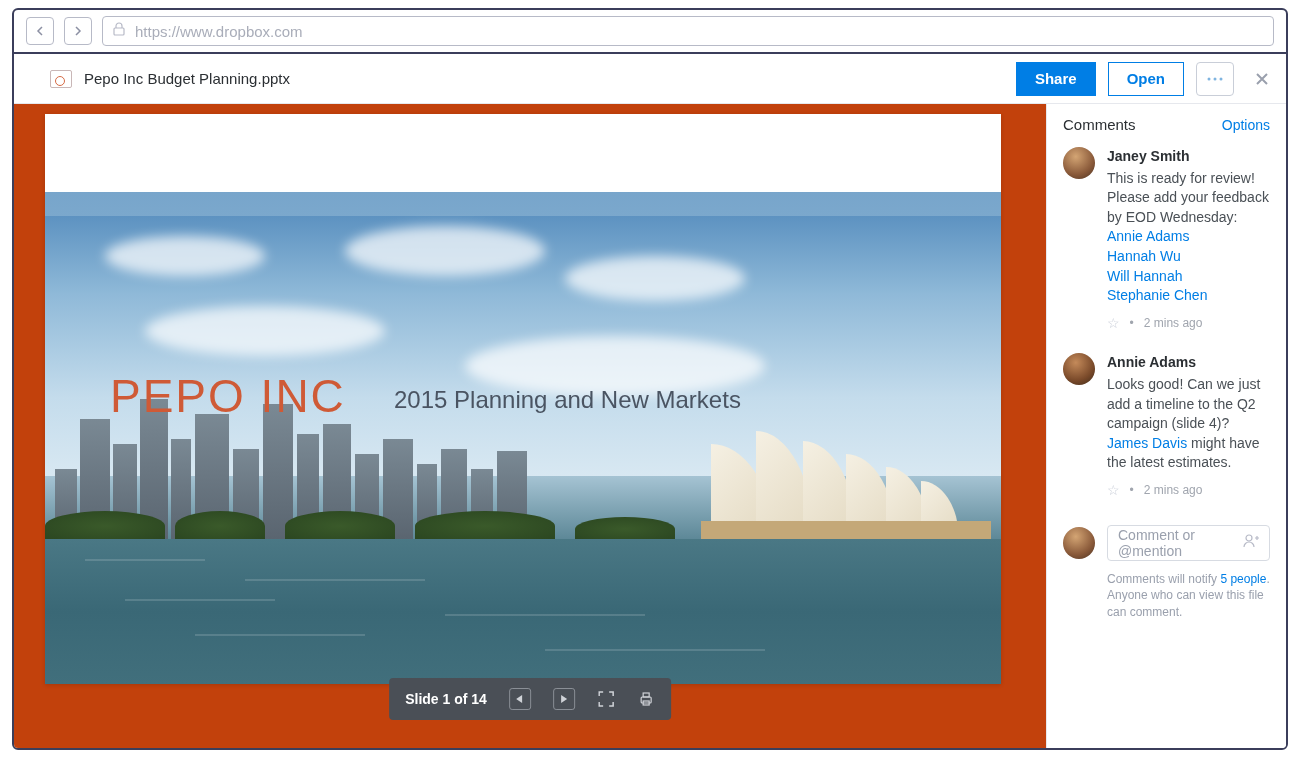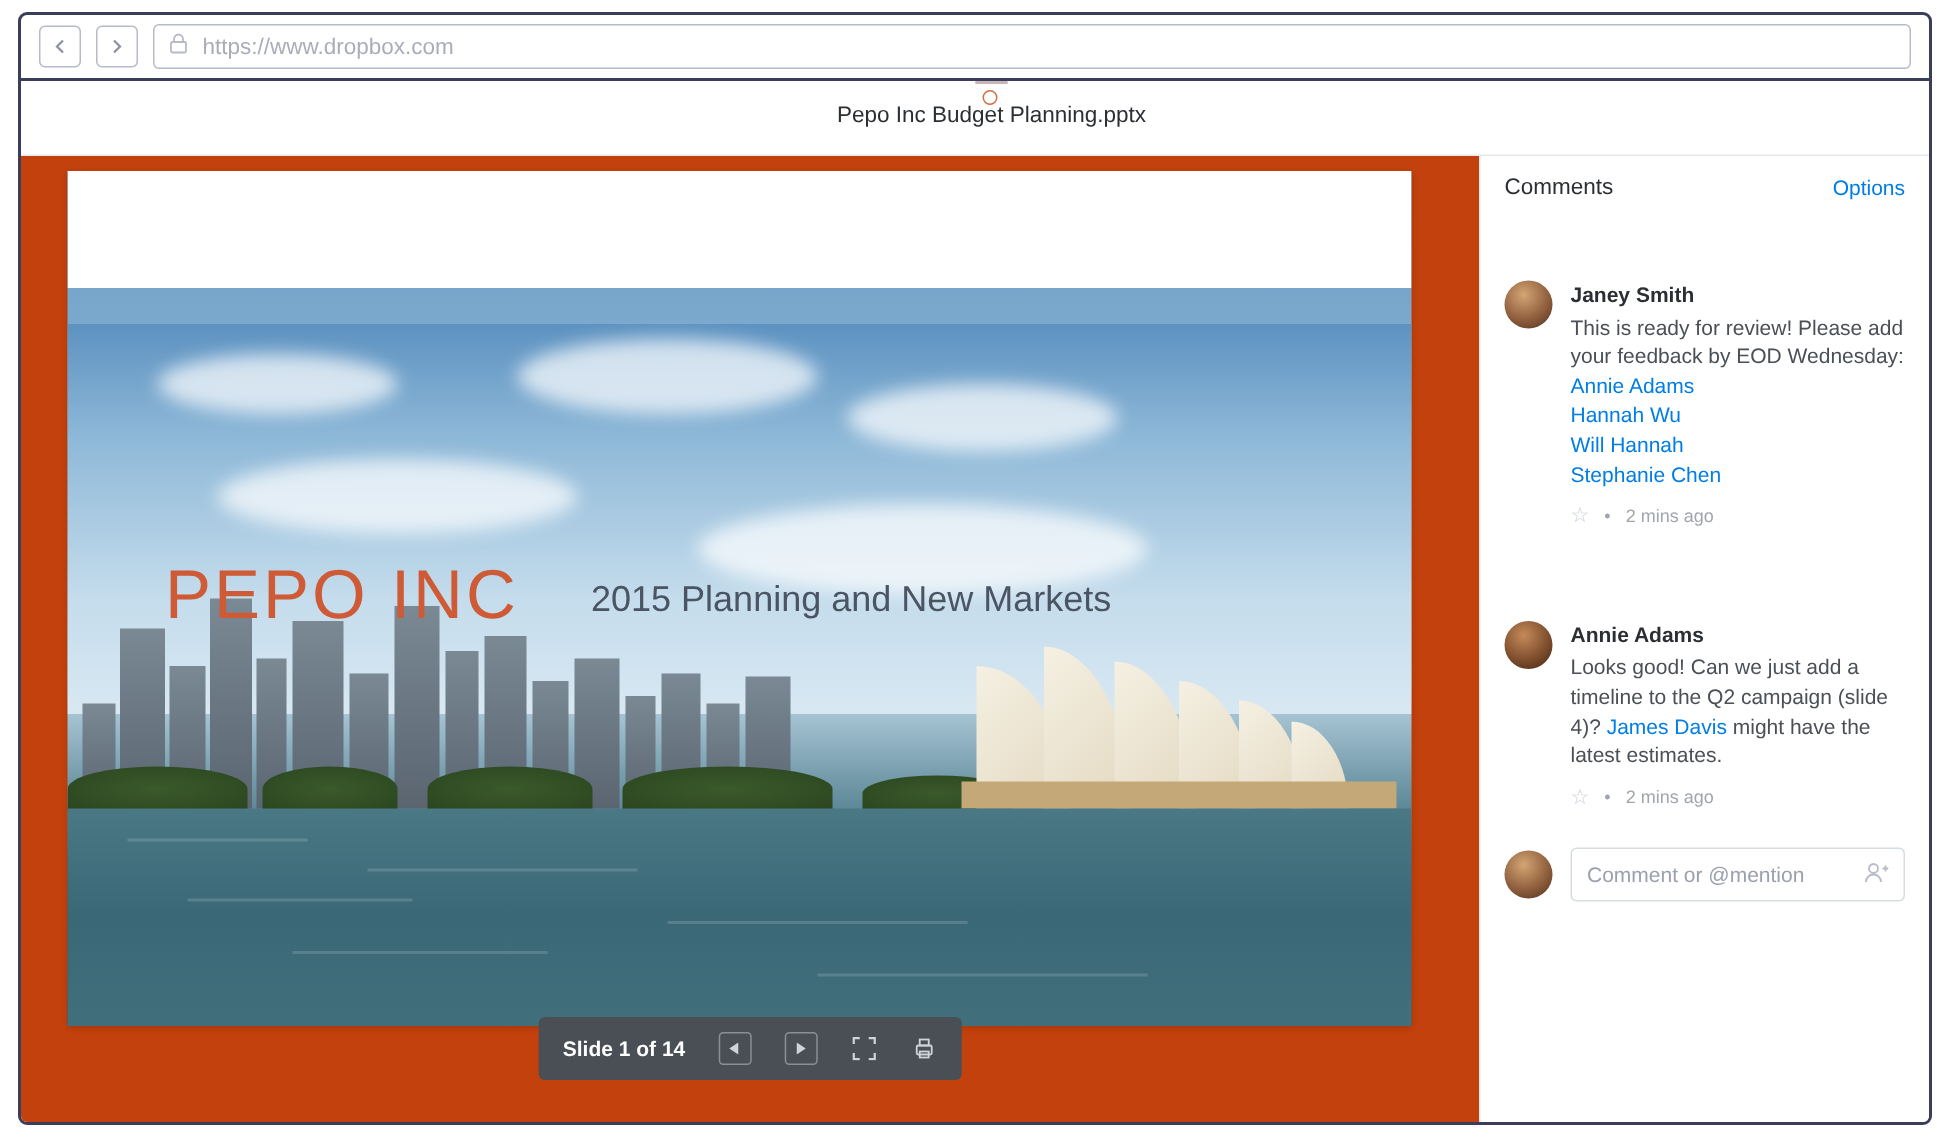--- a/index.html
+++ b/index.html
@@ -49,21 +49,20 @@
 .lock-icon { color: #b7bac7; }
 .addr-text { font-size: 15px; color: #a9adb9; }
 
 .app-header {
   height: 50px;
   display: flex;
   align-items: center;
   padding: 0 14px 0 36px;
   border-bottom: 1px solid #e6e8ed;
   gap: 12px;
-  flex-direction: column;
 }
 .file-icon {
   width: 22px; height: 18px;
   border: 1px solid #c9b7b7;
   border-radius: 2px;
   position: relative;
   background: #fff;
 }
 .file-icon::after {
   content: "";
@@ -215,41 +214,40 @@
   width: 22px; height: 22px;
   border: 1px solid #8a8f96;
   border-radius: 3px;
   display: flex; align-items: center; justify-content: center;
   font-size: 10px;
   color: #d0d3d8;
 }
 .ctrl-ic { width: 18px; height: 18px; display: flex; align-items: center; justify-content: center; }
 
 .comments-pane {
-  width: 300px;
+  width: 240px;
   border-left: 1px solid #e6e8ed;
   background: #fff;
   display: flex;
   flex-direction: column;
   padding: 12px 16px;
 }
 .comments-hdr {
   display: flex;
   justify-content: space-between;
   align-items: center;
   font-size: 15px;
   color: #2b2f33;
   padding-bottom: 14px;
 }
 .options-link { color: #007ee5; font-size: 14px; }
 .comment {
   display: flex;
   gap: 12px;
   margin-bottom: 20px;
-  margin-top: 40px;
 }
 .avatar {
   width: 32px; height: 32px;
   border-radius: 50%;
   flex-shrink: 0;
 }
 .av1 { background: radial-gradient(circle at 40% 30%, #d4a574 0%, #8a5a3a 60%, #4a3020 100%); }
 .av2 { background: radial-gradient(circle at 40% 30%, #c48a5a 0%, #7a4a2a 60%, #3a2818 100%); }
 .comment-body { flex: 1; font-size: 14px; line-height: 1.4; }
 .comment-author { font-weight: 600; color: #2b2f33; margin-bottom: 2px; }
@@ -458,16 +456,19 @@
           <span>
             <svg width="16" height="14" viewBox="0 0 16 14">
                 <circle cx="6" cy="4" r="3" stroke="#b7bac7" stroke-width="1.2" fill="none"></circle>
                 <path d="M1 13 a5 5 0 0 1 10 0" stroke="#b7bac7" stroke-width="1.2" fill="none"></path>
                 <path d="M12 4 h4 M14 2 v4" stroke="#b7bac7" stroke-width="1.2"></path>
               </svg>
           </span>
         </div>
       </div>
 
+      <div class="notify-text">
+        <span>Comments will notify </span><span class="mention">5 people</span><span>. Anyone who can view this file can comment.</span>
+      </div>
     </div>
 
   </div>
 </div>
 
 </body></html>

